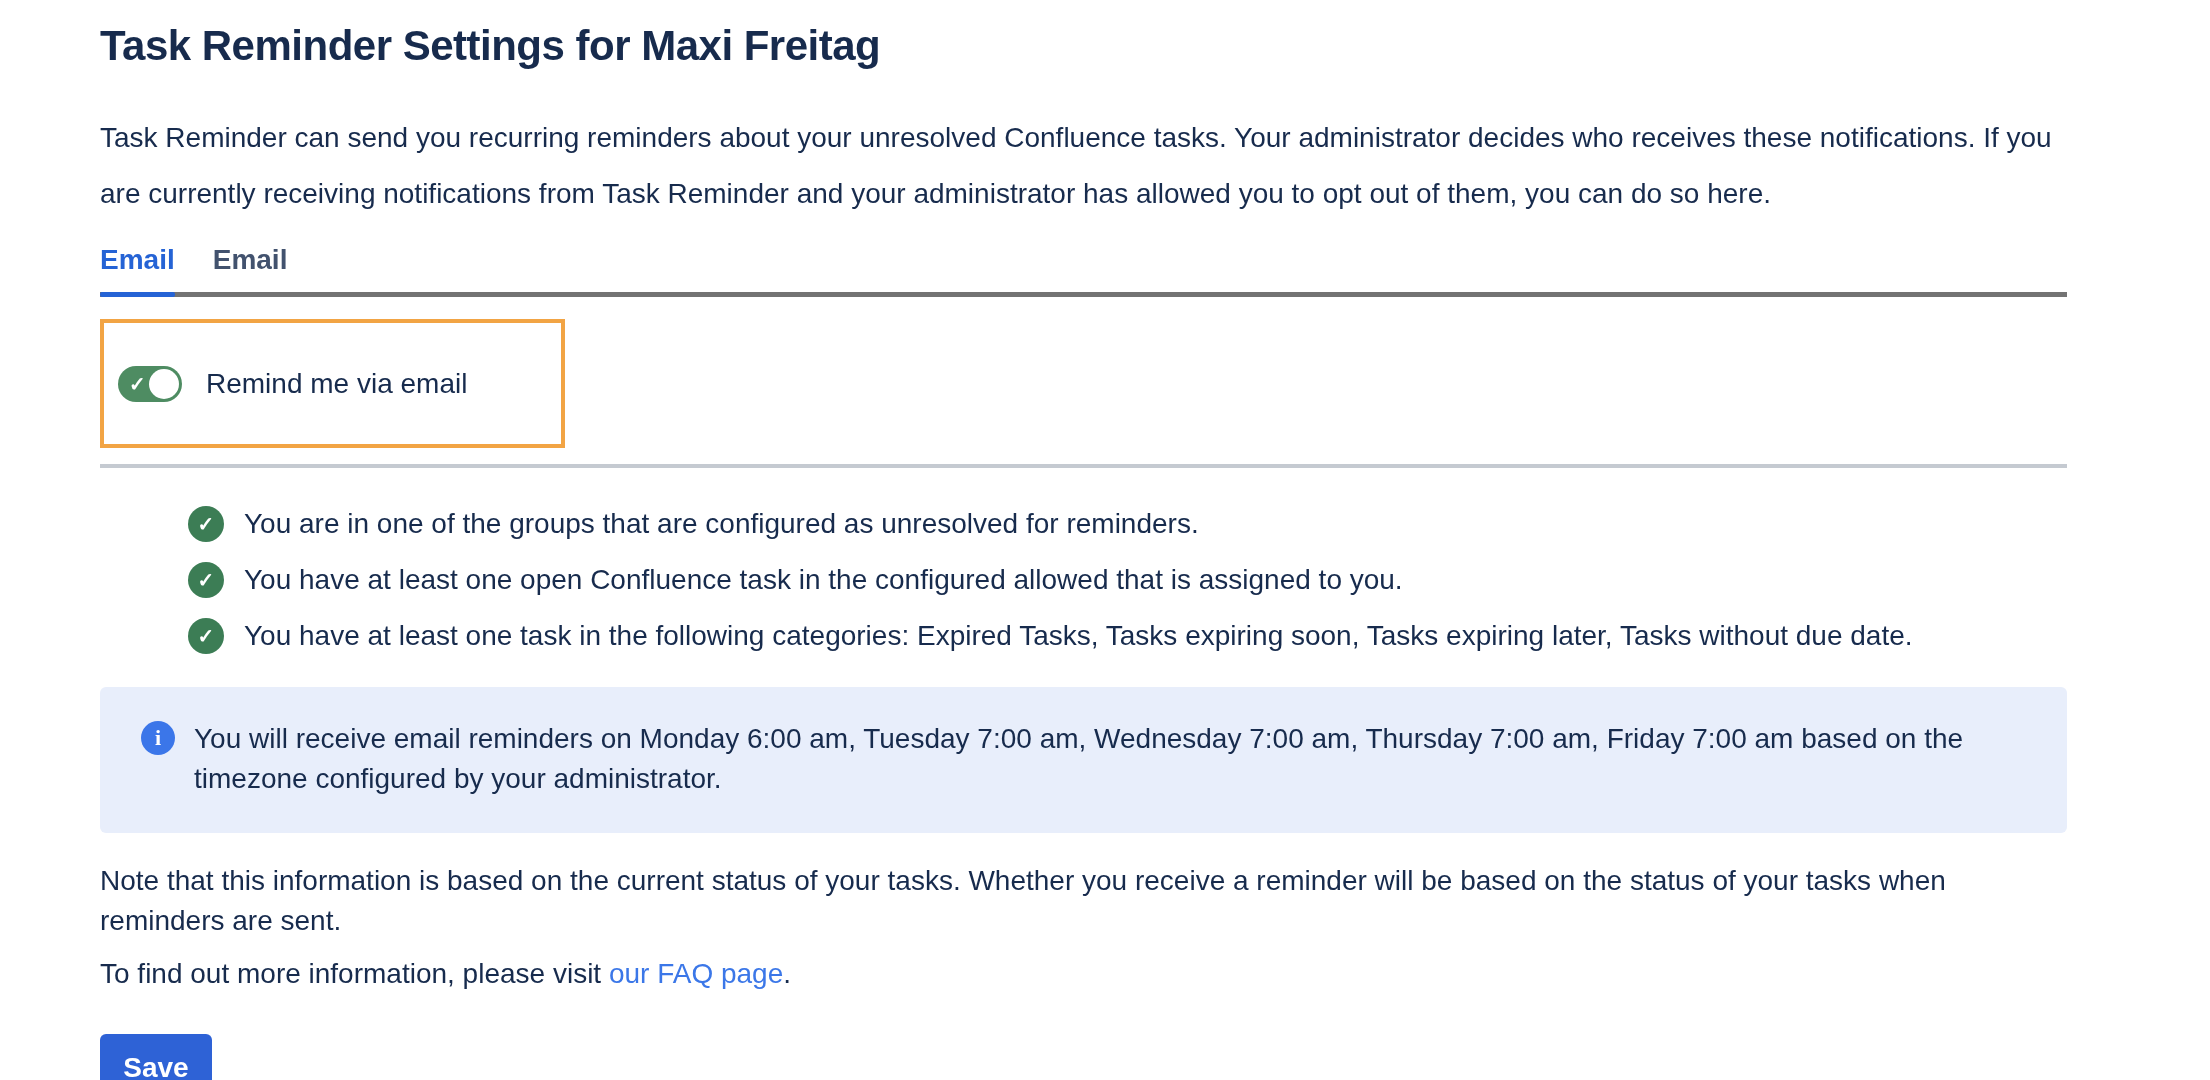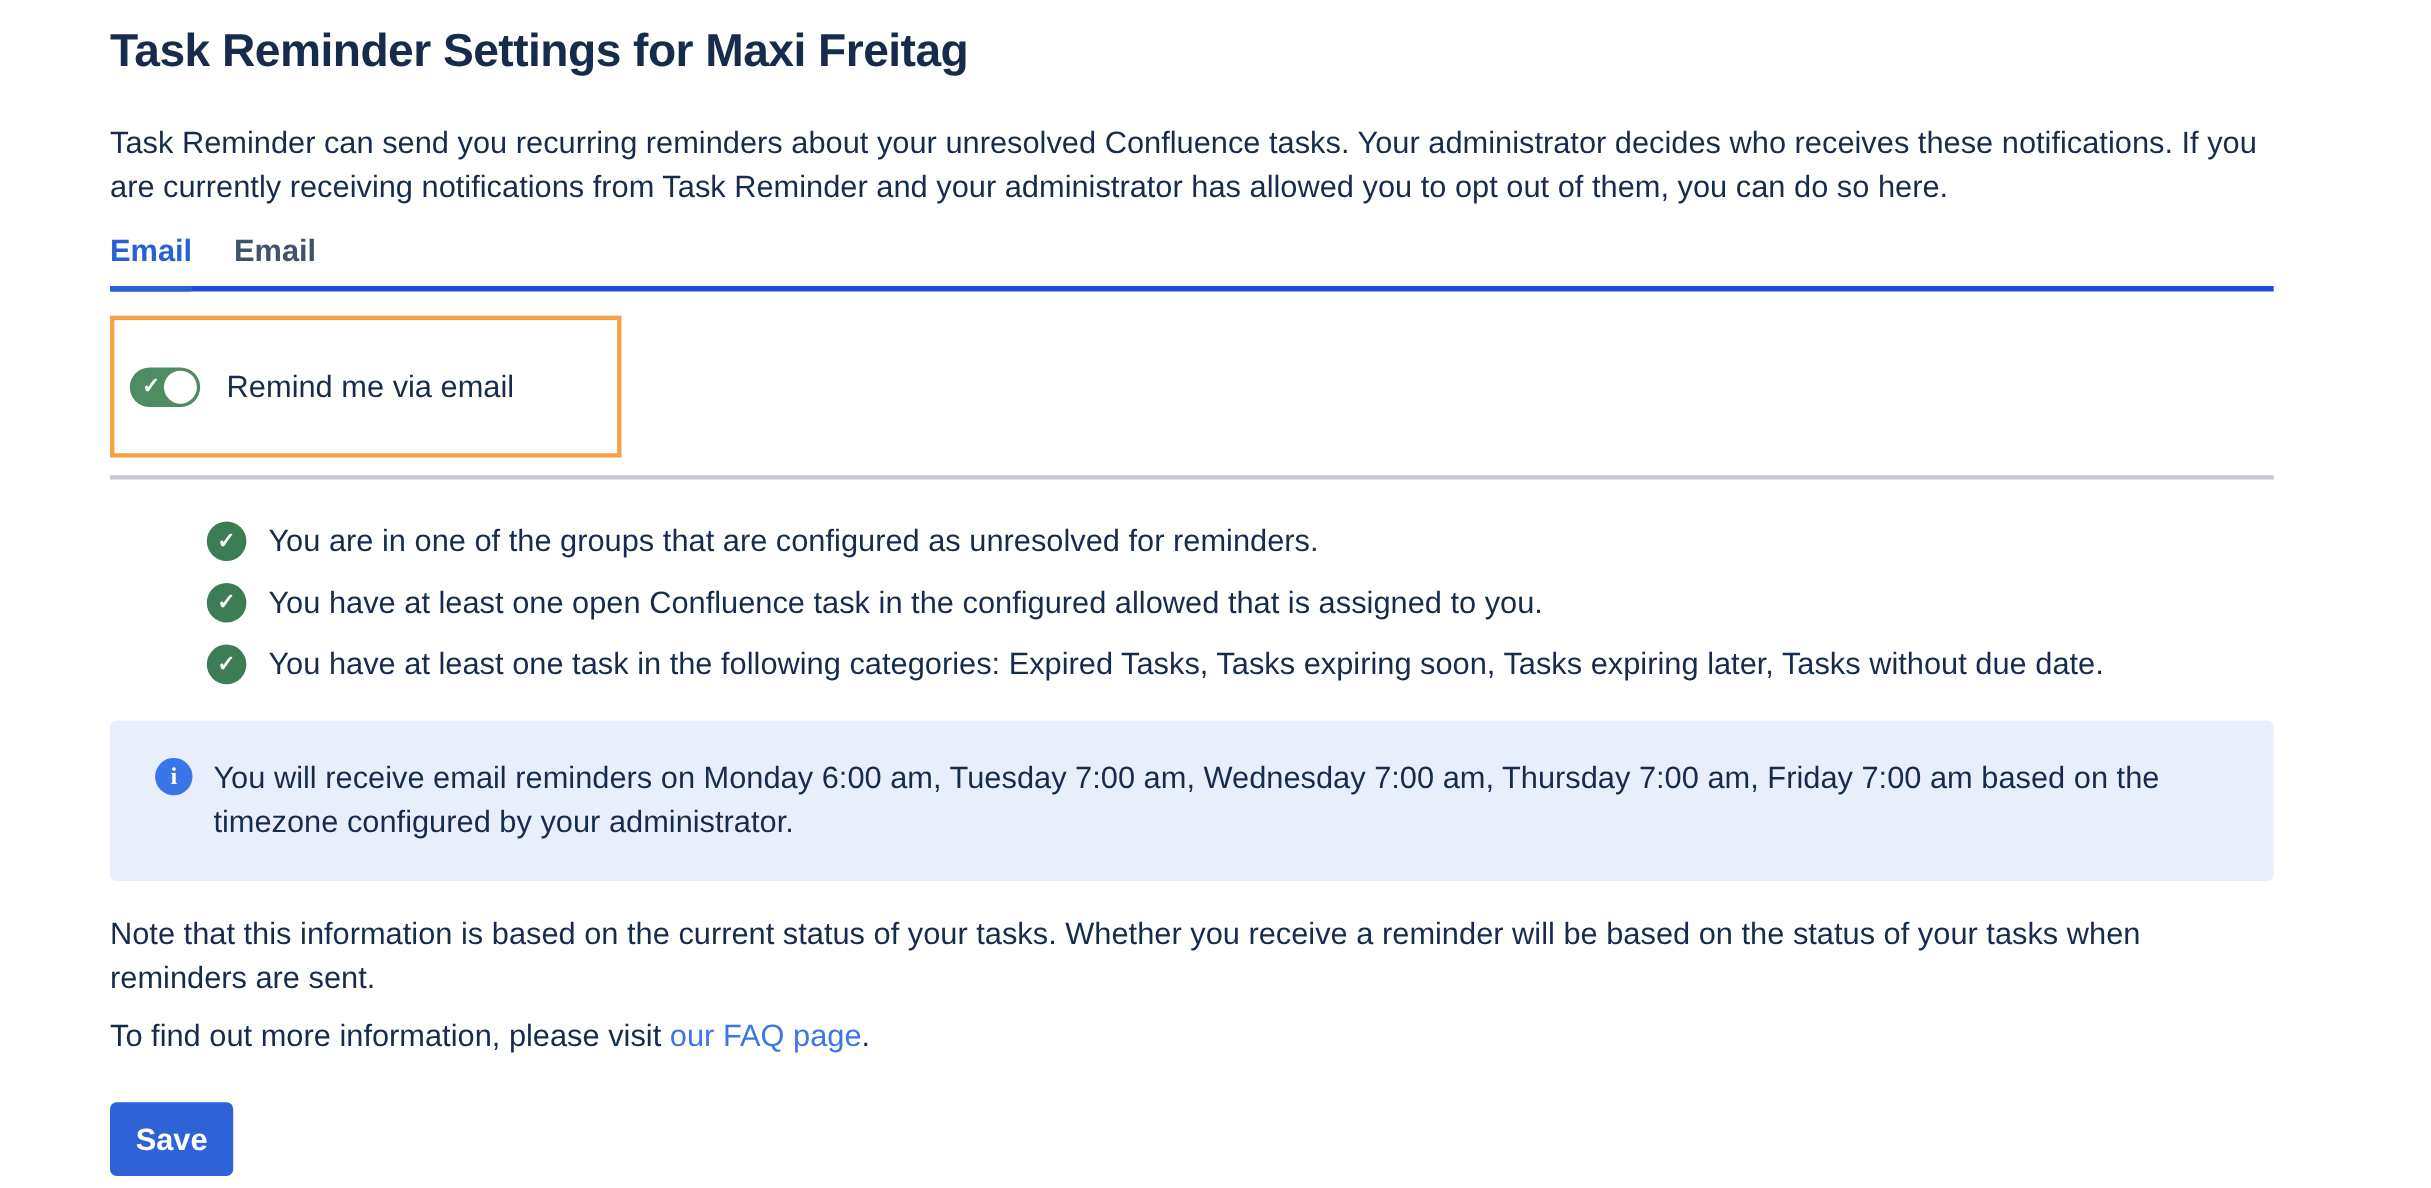--- a/index.html
+++ b/index.html
@@ -17,29 +17,29 @@
   }
   .page-title {
     font-size: 42px;
     font-weight: 700;
     letter-spacing: -0.5px;
     color: #172B4D;
   }
   .page-desc {
     margin-top: 40px;
     font-size: 28px;
-    line-height: 40px;
+    line-height: 56px;
     color: #172B4D;
   }
   
   .tabbar {
     margin-top: 22px;
     display: flex;
     gap: 38px;
-    border-bottom: 5px solid #1d4ed8;
+    border-bottom: 5px solid #737373;
   }
   .tab {
     font-size: 28px;
     padding-bottom: 16px;
     position: relative;
     cursor: pointer;
   }
   .tab.active {
     color: #2563D5;
     font-weight: 700;

